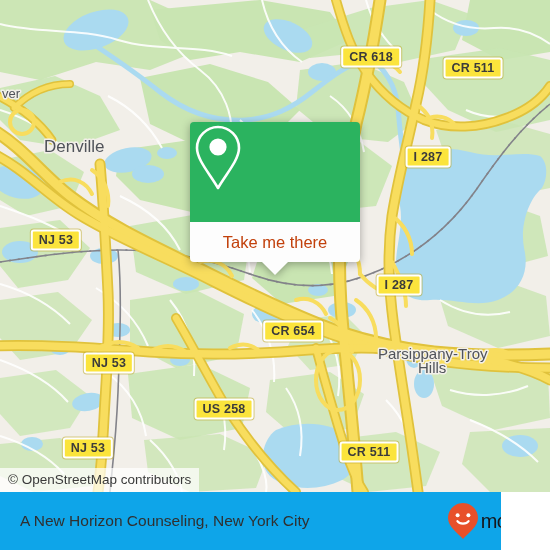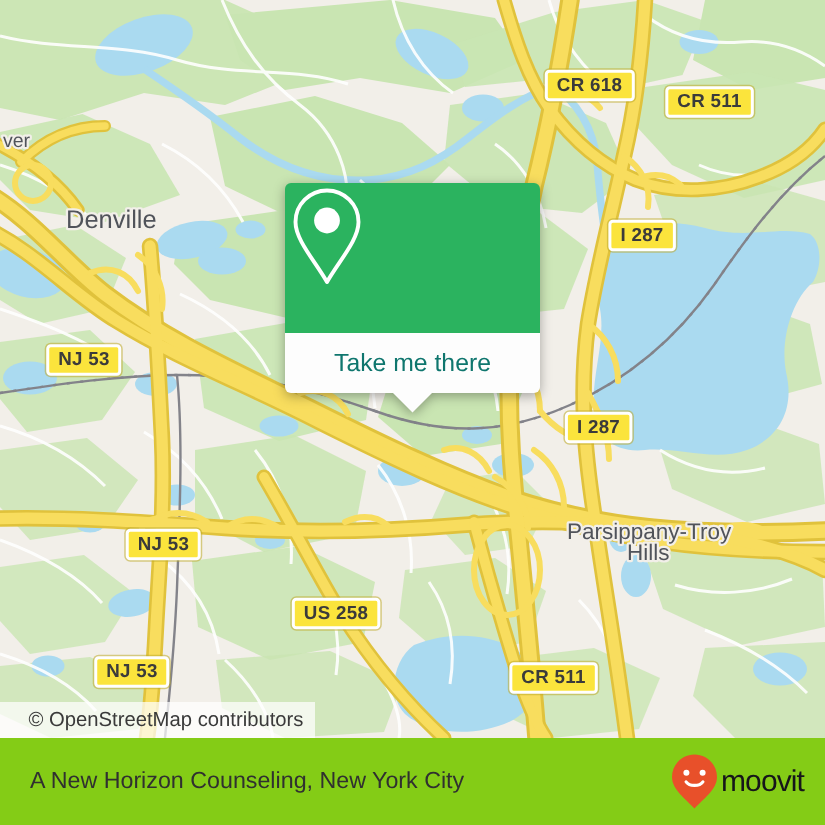--- a/index.html
+++ b/index.html
@@ -43,21 +43,21 @@
     line-height:14px;
     font-family:"Liberation Sans", sans-serif;
   }
 
   
   #attrib{
     position:absolute;left:0;bottom:0;
     background:rgba(255,255,255,.72);
     color:#3a3a3a;
     font-size:13.5px;
-    padding:4px 8px 5px 19px;
+    padding:4px 8px 5px 8px;
     line-height:15px;
     font-family:"Liberation Sans", sans-serif;
   }
 
   
   #card{
     position:absolute;left:190px;top:122px;width:170px;
     filter:drop-shadow(0 2px 4px rgba(0,0,0,.32));
   }
   #card-head{
@@ -66,35 +66,35 @@
     height:100px;
     display:flex;align-items:center;justify-content:center;
   }
   #card-foot{
     background:#fdfdfd;
     border-radius:0 0 4px 4px;
     height:40px;
     display:flex;align-items:center;justify-content:center;
   }
   #card-foot span{
-    font-size:16.5px;color:#0f766e;
+    font-size:16.5px;color:#c2410c;
     font-family:"Liberation Sans", sans-serif;
   }
   #card-tail{
     position:absolute;left:50%;bottom:-13px;transform:translateX(-50%);
     width:0;height:0;
     border-left:13px solid transparent;
     border-right:13px solid transparent;
     border-top:13px solid #fdfdfd;
   }
 
   
   #bottombar{
-    position:absolute;left:0;bottom:0;width:550px;height:58px;
-    background:#84cc16;overflow:hidden;text-align:center;
+    position:absolute;left:0;bottom:0;width:501px;height:58px;
+    background:#0ea5e9;overflow:hidden;text-align:center;
   }
   #bottombar .wm{position:absolute;left:0;top:-492px;opacity:.055;}
   #bottom-inner{
     position:relative;width:550px;height:58px;
     display:flex;align-items:center;justify-content:space-between;
     padding:0 14px 0 20px;box-sizing:border-box;
   }
   #bottom-title{
     font-size:15.5px;color:#303030;white-space:nowrap;
     font-family:"Liberation Sans", sans-serif;
@@ -309,34 +309,37 @@
 
         <g>
           <text class="place-label sm" x="2" y="98">ver</text>
           <text class="place-label big" x="44" y="152">Denville</text>
           <text class="place-label" x="378" y="359">Parsippany-Troy</text>
           <text class="place-label" x="418" y="373">Hills</text>
         </g>
       </g>
     </svg>
 
-    <div class="shield" style="left:393px;top:57px">
+    <div class="shield" style="left:371px;top:57px">
         <div class="sbox">CR 618</div>
       </div>
     <div class="shield" style="left:473px;top:68px">
         <div class="sbox">CR 511</div>
       </div>
     <div class="shield" style="left:428px;top:157px">
         <div class="sbox">I 287</div>
       </div>
     <div class="shield" style="left:56px;top:240px">
         <div class="sbox">NJ 53</div>
       </div>
     <div class="shield" style="left:399px;top:285px">
         <div class="sbox">I 287</div>
+      </div>
+    <div class="shield" style="left:293px;top:331px">
+        <div class="sbox">CR 654</div>
       </div>
     <div class="shield" style="left:109px;top:363px">
         <div class="sbox">NJ 53</div>
       </div>
     <div class="shield" style="left:224px;top:409px">
         <div class="sbox">US 258</div>
       </div>
     <div class="shield" style="left:88px;top:448px">
         <div class="sbox">NJ 53</div>
       </div>

